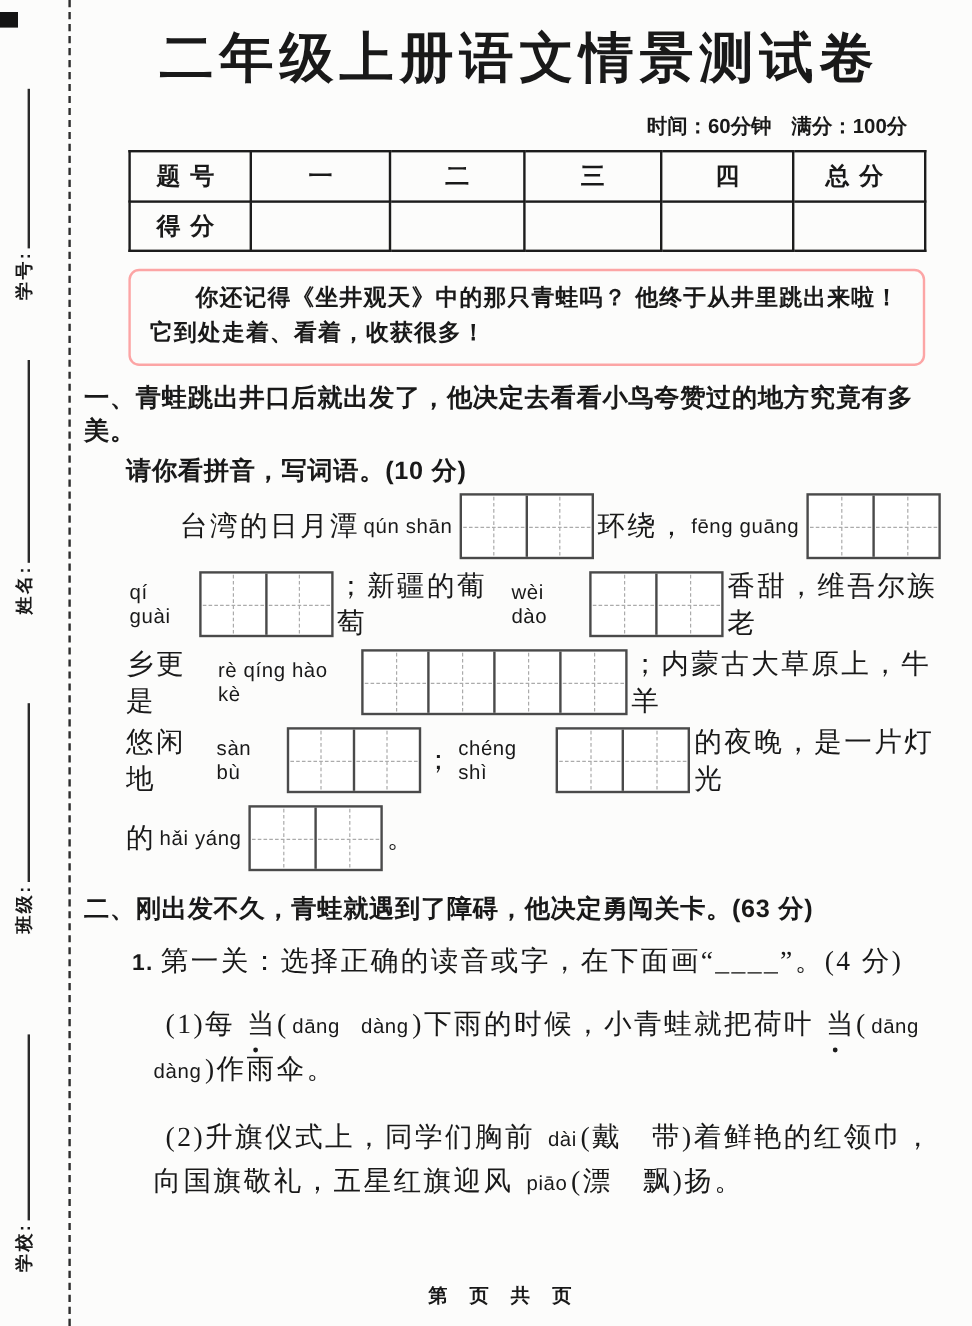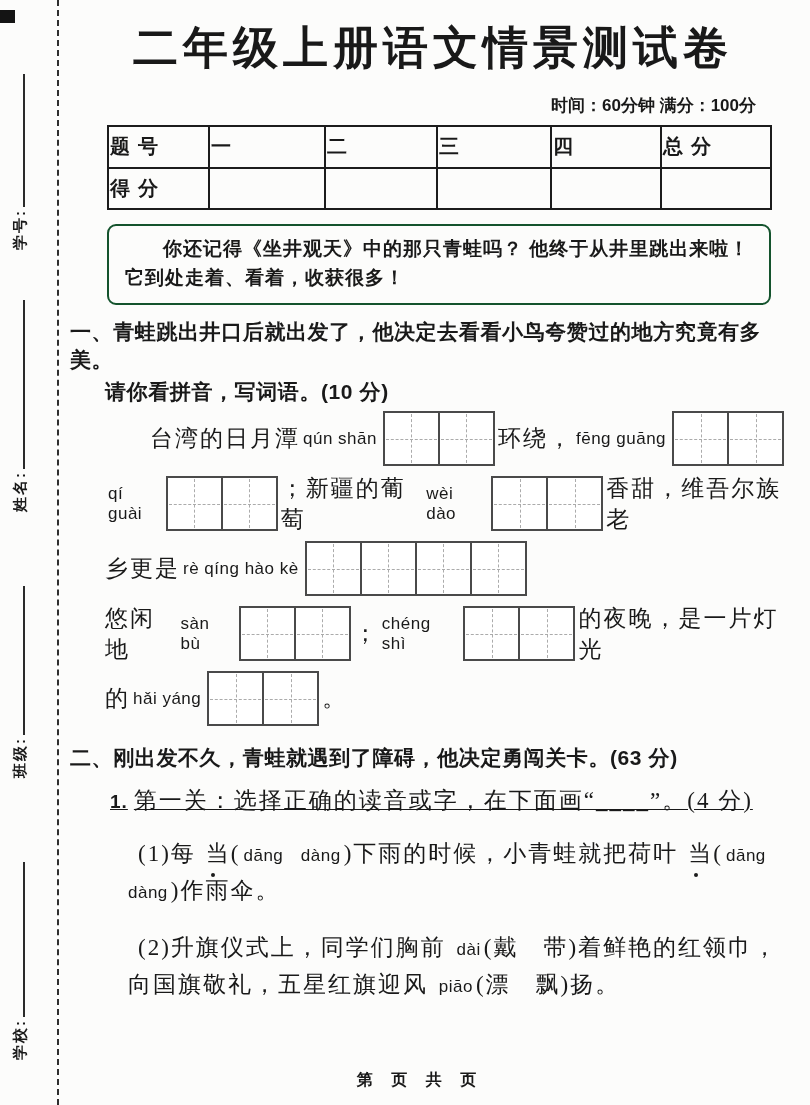--- a/index.html
+++ b/index.html
@@ -18,48 +18,48 @@
   .m3{top:778px;width:192px;}
   .m4{top:1060px;width:198px;}
 
   .content{position:absolute;left:70px;top:0;width:726px;}
 
   .title{margin:22px 0 0;text-align:center;font:700 45px "Liberation Sans","DejaVu Sans",sans-serif;
          letter-spacing:5px;line-height:1.15;}
   .subtitle{margin:24px 0 0;text-align:center;font:700 31px "Liberation Sans","DejaVu Sans",sans-serif;
             letter-spacing:3px;}
   .meta{margin:20px 40px 0 0;text-align:right;font:600 17px "Liberation Sans","DejaVu Sans",sans-serif;}
-  .meta span{}
+  .meta span{margin-left:12px;}
 
   table.score{border-collapse:collapse;margin:8px 0 0 37px;table-layout:fixed;}
-  table.score td{border:2px solid #1c1c1c;text-align:left;vertical-align:middle;
+  table.score td{border:2px solid #1c1c1c;text-align:center;vertical-align:middle;
                  font:600 20px "Liberation Sans","DejaVu Sans",sans-serif;}
   table.score tr.hd td{height:38px;}
   table.score tr.sc td{height:37px;}
   td.wide{letter-spacing:8px;}
 
-  .intro-box{box-sizing:border-box;width:664px;margin:14px 0 0 37px;border:2px solid #14532d;
+  .intro-box{box-sizing:border-box;width:664px;margin:14px 0 0 37px;border:2px solid #fca5a5;
              border-radius:9px;padding:8px 16px 10px;
              font:600 19px "Liberation Sans","DejaVu Sans",sans-serif;line-height:1.55;letter-spacing:1px;}
   .intro-box p{margin:0;text-indent:2em;}
 
   .sec-head{margin:13px 0 0;font:700 21px "Liberation Sans","DejaVu Sans",sans-serif;letter-spacing:.6px;line-height:1.35;}
   .sec-sub{margin:4px 0 0;padding-left:35px;font:700 21px "Liberation Sans","DejaVu Sans",sans-serif;letter-spacing:.6px;}
 
   .prow{display:flex;align-items:center;height:65px;padding-left:35px;}
   .prow:first-child{padding-left:80px;}
   .cn{font-family:"Liberation Serif","DejaVu Serif",serif;font-size:23px;letter-spacing:2px;}
   .py{font-family:"Liberation Sans","DejaVu Sans",sans-serif;font-size:17px;letter-spacing:.5px;margin:0 3px;}
   .wgrid{display:inline-flex;border:2px solid #4a4a4a;background:#fff;margin:0 3px;vertical-align:middle;flex:0 0 auto;}
   .wcell{width:53px;height:51px;position:relative;border-left:2px solid #4a4a4a;}
   .wcell:first-child{border-left:none;}
   .wcell::before{content:"";position:absolute;left:50%;top:1px;bottom:1px;border-left:1px dashed #ababab;}
   .wcell::after{content:"";position:absolute;top:50%;left:1px;right:1px;border-top:1px dashed #ababab;}
 
-  .q-head{margin:12px 0 0;padding-left:40px;font-size:19.5px;letter-spacing:1px;text-decoration:underline;}
+  .q-head{margin:12px 0 0;padding-left:40px;font-size:19.5px;letter-spacing:1px;}
   .q-num{font:700 19px "Liberation Sans","DejaVu Sans",sans-serif;margin-right:6px;}
   .q-item{margin:20px 0 0;padding-left:58px;padding-right:10px;text-indent:10px;
           font-size:19.5px;line-height:35px;letter-spacing:1.5px;}
   .em{position:relative;display:inline-block;}
   .em::after{content:"";position:absolute;left:50%;bottom:-6px;width:4px;height:4px;
              border-radius:50%;background:#1c1c1c;transform:translateX(-50%);}
 
   .footer{position:absolute;left:70px;bottom:14px;width:700px;text-align:center;
           font:600 16px "Liberation Sans","DejaVu Sans",sans-serif;letter-spacing:7px;}
 </style>
@@ -164,20 +164,21 @@
           </div>
           <div class="prow">
             <span class="cn">乡更是 </span>
             <span class="py">rè qíng hào kè</span>
             <span class="wgrid">
               <span class="wcell"></span>
               <span class="wcell"></span>
               <span class="wcell"></span>
               <span class="wcell"></span>
             </span>
+            <span class="cn">；内蒙古大草原上，牛羊</span>
           </div>
           <div class="prow">
             <span class="cn">悠闲地 </span>
             <span class="py">sàn bù</span>
             <span class="wgrid">
               <span class="wcell"></span>
               <span class="wcell"></span>
             </span>
             <span class="cn">； </span>
             <span class="py">chéng shì</span>

